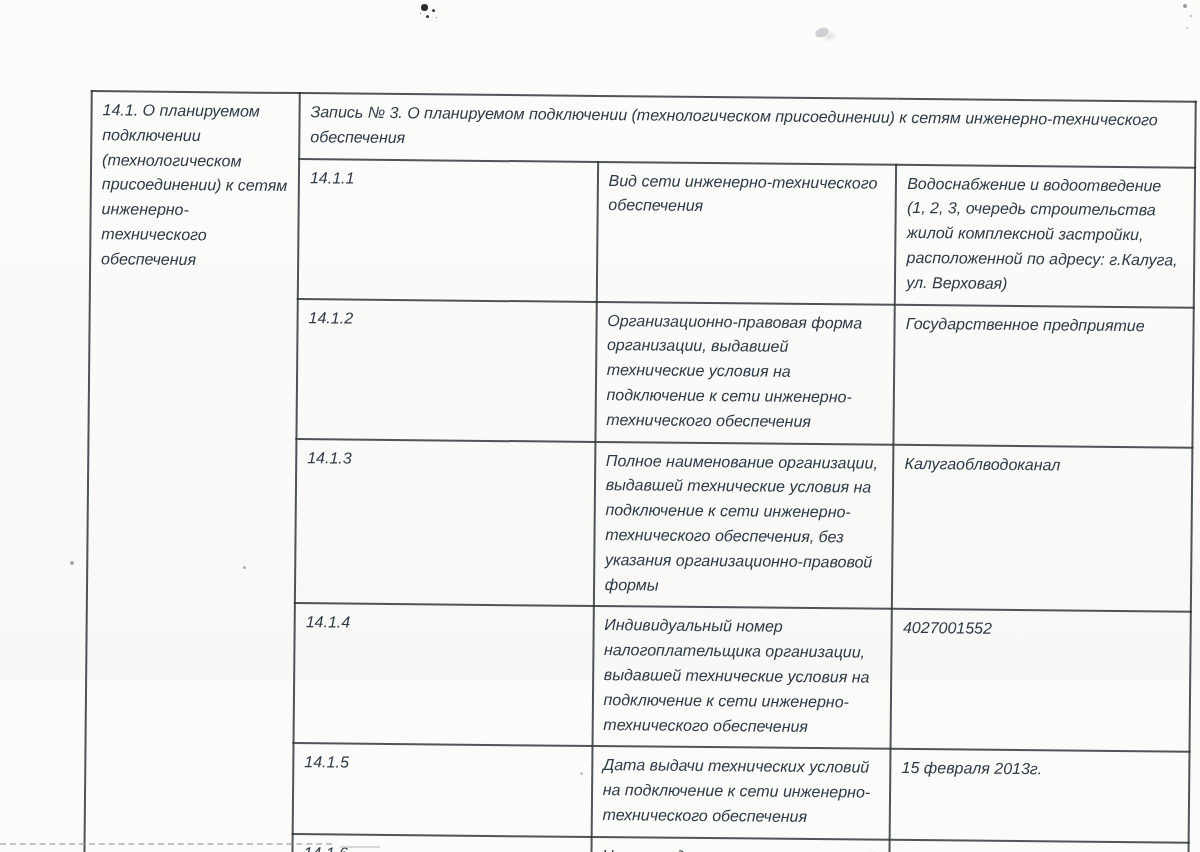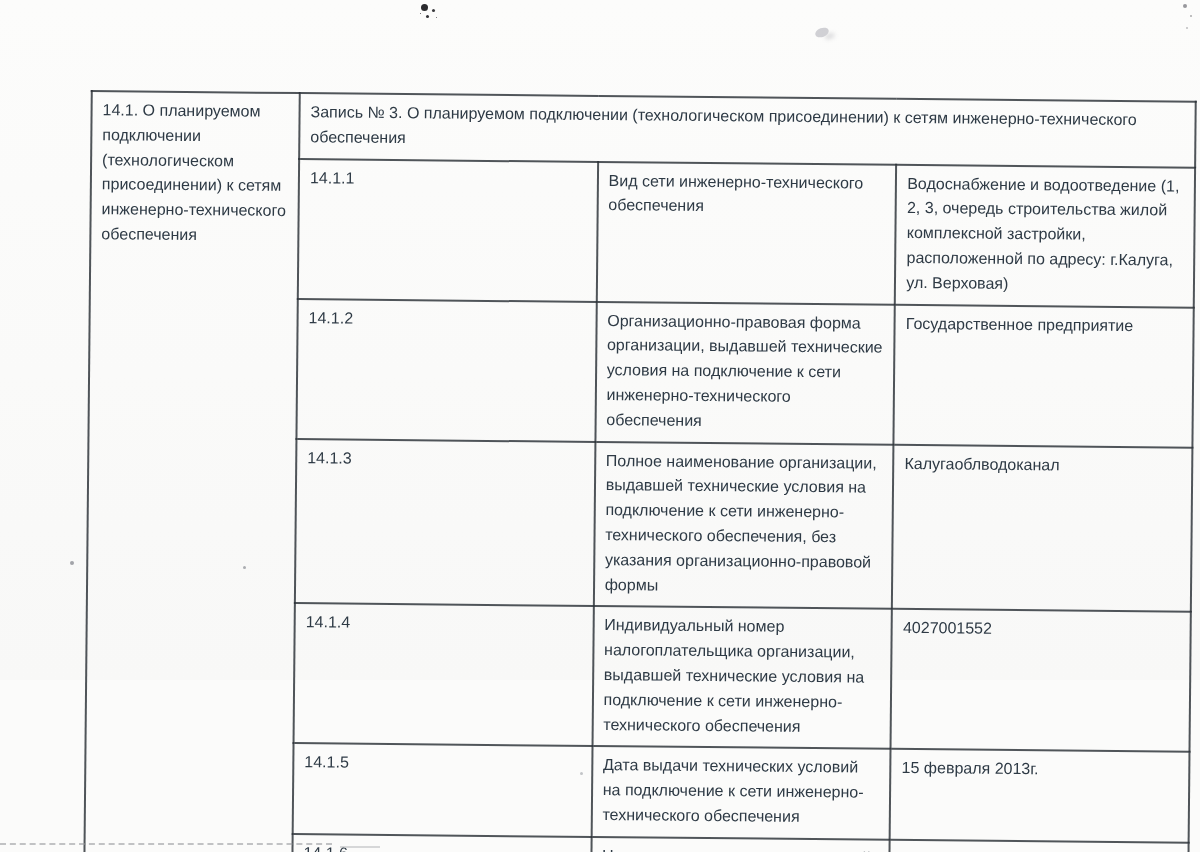--- a/index.html
+++ b/index.html
@@ -11,20 +11,21 @@
     background: #fbfbfa;
     font-family: "Liberation Sans", "DejaVu Sans", sans-serif;
   }
 
   .page {
     position: relative;
     width: 1200px;
     height: 680px;
     background:
       linear-gradient(180deg, #fcfcfb 0%, #fafaf9 55%, #f8f8f7 100%);
+    font-style: italic;
   }
 
   .scan-rotate {
     position: absolute;
     left: 0;
     top: 0;
     width: 1200px;
     height: 852px;
     transform: rotate(0.55deg);
     transform-origin: 50% 45%;

